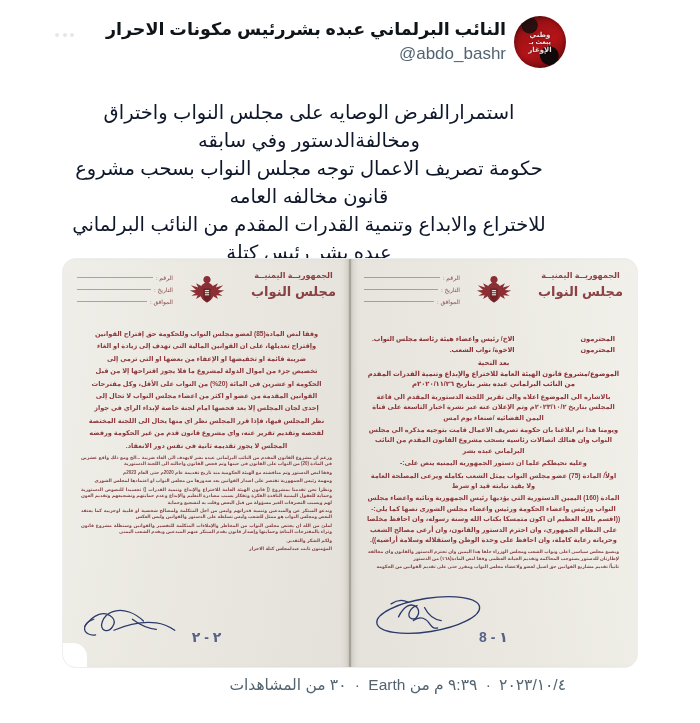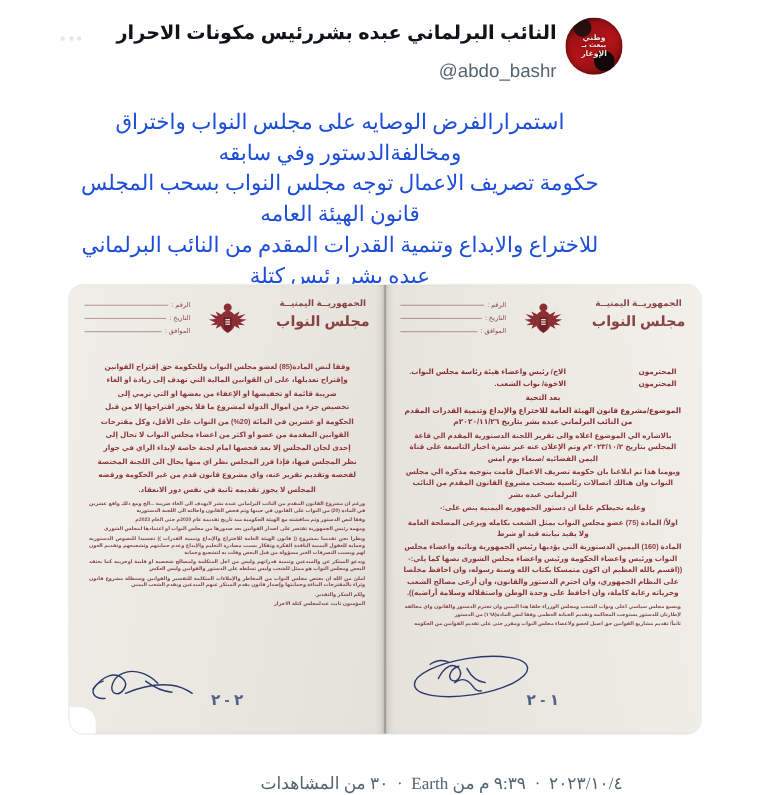--- a/index.html
+++ b/index.html
@@ -65,21 +65,21 @@
     font-weight: 700;
     color: #0f1419;
     letter-spacing: -0.1px;
     white-space: nowrap;
   }
   .handle {
     font-size: 17px;
     font-weight: 400;
     color: #536471;
     direction: ltr;
-    margin-top: 15px;
+    margin-top: 4px;
   }
 
   .avatar {
     width: 52px;
     height: 52px;
     border-radius: 50%;
     flex: 0 0 52px;
     background:
       radial-gradient(circle at 68% 76%, #120a0a 0%, #120a0a 17%, rgba(18,10,10,0) 18%),
       radial-gradient(circle at 30% 18%, #2a0f0f 0%, #2a0f0f 14%, rgba(42,15,15,0) 15%),
@@ -105,25 +105,24 @@
   }
   .avatar .av-txt span:nth-child(2){ font-size: 6.5px; }
   .avatar .av-txt span:nth-child(3){ font-size: 7px; }
 
   
   .tweet-text {
     direction: rtl;
     text-align: center;
     font-size: 19.5px;
     line-height: 28px;
-    color: #1d4ed8;
+    color: #0f172a;
     padding: 22px 40px 0 62px;
     box-sizing: border-box;
     font-weight: 400;
-    font-family: Liberation Serif, serif;
   }
   .tweet-text p { margin: 0; }
 
   
   .media {
     position: absolute;
     left: 62px;
     top: 258px;
     width: 576px;
     height: 410px;
@@ -302,26 +301,25 @@
     width: 26px;
     height: 26px;
     background: #ffffff;
     border-top-right-radius: 14px;
   }
 
   
   .meta {
     position: absolute;
     right: 30px;
-    bottom: 1px;
+    bottom: 29px;
     direction: rtl;
     font-size: 15.5px;
     color: #536471;
     white-space: nowrap;
-    font-family: Liberation Serif, serif;
   }
   .meta .sep { margin: 0 4px; }
 </style>
 </head>
 <body>
 
 <div class="tweet-card">
 
   <div class="tweet-header">
 
@@ -340,21 +338,21 @@
       <div class="av-txt">
         <span>وطني</span>
         <span>يبعث بـ</span>
         <span>الإوغار</span>
       </div>
     </div>
   </div>
 
   <div class="tweet-text">
     <p>استمرارالفرض الوصايه على مجلس النواب واختراق ومخالفةالدستور وفي سابقه</p>
-    <p>حكومة تصريف الاعمال توجه مجلس النواب بسحب المجلس قانون الهيئة العامه</p>
+    <p>حكومة تصريف الاعمال توجه مجلس النواب بسحب مشروع قانون مخالفه العامه</p>
     <p>للاختراع والابداع وتنمية القدرات المقدم من النائب البرلماني عبده بشر رئيس كتلة</p>
     <p>الاحرار بالمجلس</p>
     <p>عاد شي عقل هرمنا؟</p>
   </div>
 
   <div class="media">
     <div class="scan">
 
       <div class="page left">
         <div class="letterhead">
@@ -472,21 +470,21 @@
         <div class="signature">
           <svg class="sig-ink r" viewBox="0 0 130 56">
             <g fill="none" stroke="#2c3a6b" stroke-width="1.4" stroke-linecap="round">
               <ellipse cx="62" cy="28" rx="56" ry="18" transform="rotate(-9 62 28)"></ellipse>
               <path d="M30 30c6-12 14-16 20-10 4 5 0 14-6 12-6-2-2-12 6-14"></path>
               <path d="M46 34c8-6 14-2 18 4 2 3 4 5 8 4"></path>
               <path d="M58 20c4 8 10 13 18 14"></path>
               <path d="M22 16c6-4 12-5 18-2"></path>
             </g>
           </svg>
-          <div class="page-no">١ - ٢</div>
+          <div class="page-no">١ - 8</div>
         </div>
       </div>
     </div>
   </div>
 
   <div class="meta">
     <span>٢٠٢٣/١٠/٤</span>
     <span class="sep">·</span>
     <span>٩:٣٩ م</span>
     <span>من Earth</span>

